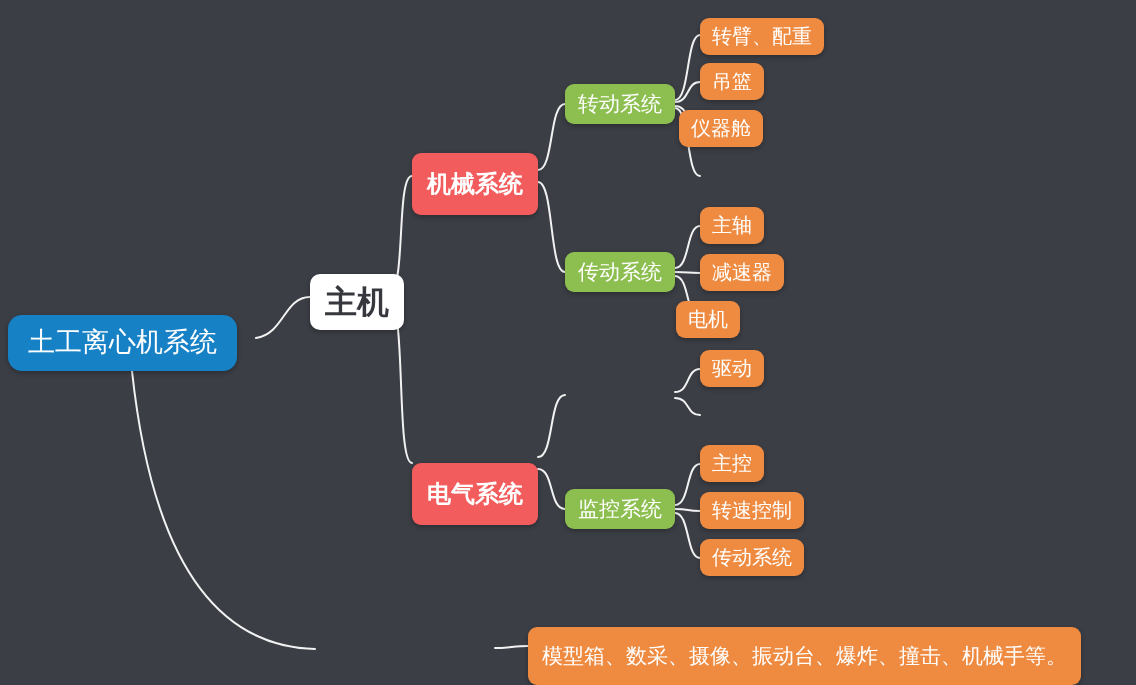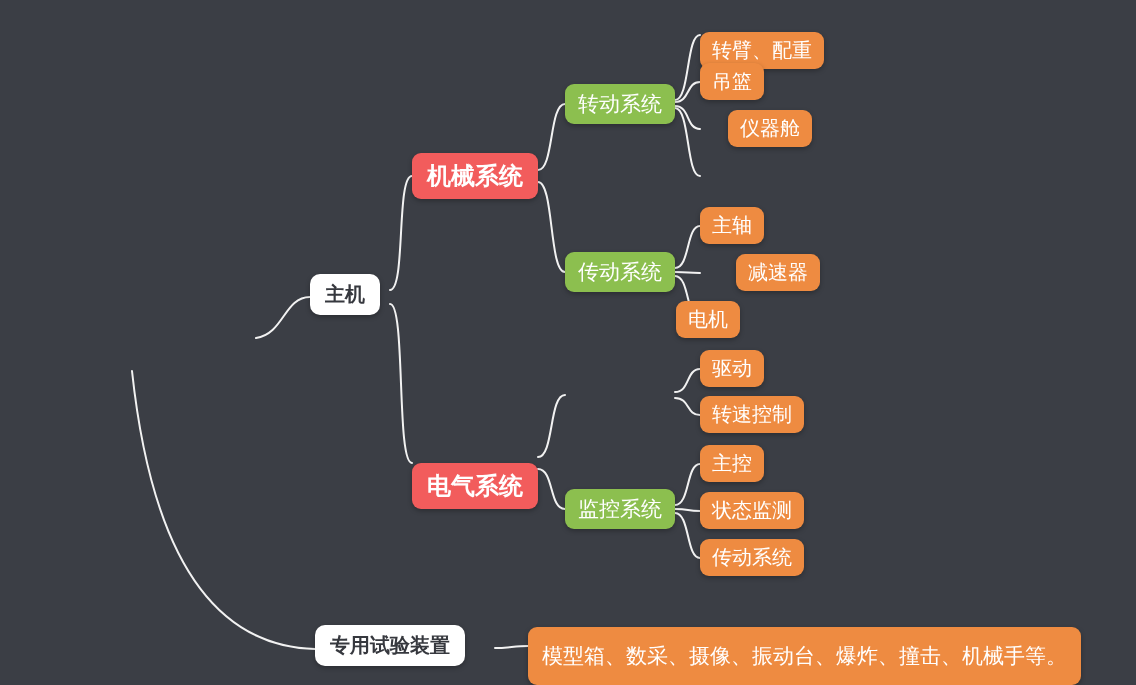--- a/index.html
+++ b/index.html
@@ -29,29 +29,29 @@
   .root-node{
     background:var(--root,#1781c6);
     font-size:27px;
     padding:11px 20px;
     border-radius:14px;
   }
   .l1{
     background:var(--level1,#ffffff);
     color:var(--text_dark,#36383e);
     font-weight:bold;
-    font-size:20px;
+    font-size:32px;
     padding:8px 15px;
     border-radius:10px;
   }
   .l2{
     background:var(--level2,#f25c5c);
     font-weight:bold;
     font-size:24px;
-    padding:8px 15px;
+    padding:16px 15px;
   }
   .l3{
     background:var(--level3,#8cbf4f);
     font-size:21px;
     padding:7px 13px;
     text-align:right;
   }
   .leaf{
     background:var(--leaf,#ee8b41);
     font-size:20px;
@@ -85,41 +85,40 @@
     <path d="M 675 272 C 690 272 686 273 700 273"></path>
     <path d="M 675 276 C 690 276 686 320 700 320"></path>
     <path d="M 675 392 C 690 392 686 369 700 369"></path>
     <path d="M 675 398 C 690 398 686 415 700 415"></path>
     <path d="M 675 505 C 690 505 686 464 700 464"></path>
     <path d="M 675 509 C 690 509 686 511 700 511"></path>
     <path d="M 675 513 C 690 513 686 558 700 558"></path>
     <path d="M 495 648 C 508 648 515 646 528 646"></path>
   </svg>
 
+  <div class="node root-node" style="left:8px;top:315px">土工离心机系统</div>
 
   <div class="node l1" style="left:310px;top:274px">主机</div>
-  <div class="node l1" style="left:315px;top:625px">专用试验装置</div>
 
   <div class="node l2" style="left:412px;top:153px">机械系统</div>
   <div class="node l2" style="left:412px;top:463px">电气系统</div>
 
   <div class="node l3" style="left:565px;top:84px">转动系统</div>
   <div class="node l3" style="left:565px;top:252px">传动系统</div>
   <div class="node l3" style="left:565px;top:489px">监控系统</div>
 
-  <div class="node leaf" style="left:700px;top:32px">转臂、配重</div>
+  <div class="node leaf" style="left:700px;top:18px">转臂、配重</div>
   <div class="node leaf" style="left:700px;top:63px">吊篮</div>
-  <div class="node leaf" style="left:728px;top:110px">仪器舱</div>
+  <div class="node leaf" style="left:679px;top:110px">仪器舱</div>
 
   <div class="node leaf" style="left:700px;top:207px">主轴</div>
-  <div class="node leaf" style="left:736px;top:254px">减速器</div>
+  <div class="node leaf" style="left:700px;top:254px">减速器</div>
   <div class="node leaf" style="left:676px;top:301px">电机</div>
 
   <div class="node leaf" style="left:700px;top:350px">驱动</div>
-  <div class="node leaf" style="left:700px;top:396px">转速控制</div>
 
   <div class="node leaf" style="left:700px;top:445px">主控</div>
-  <div class="node leaf" style="left:700px;top:492px">状态监测</div>
+  <div class="node leaf" style="left:700px;top:492px">转速控制</div>
   <div class="node leaf" style="left:700px;top:539px">传动系统</div>
 
   <div class="node leaf-wide" style="left:528px;top:627px">模型箱、数采、摄像、振动台、爆炸、撞击、机械手等。</div>
 
 </div>
 
 </body></html>

